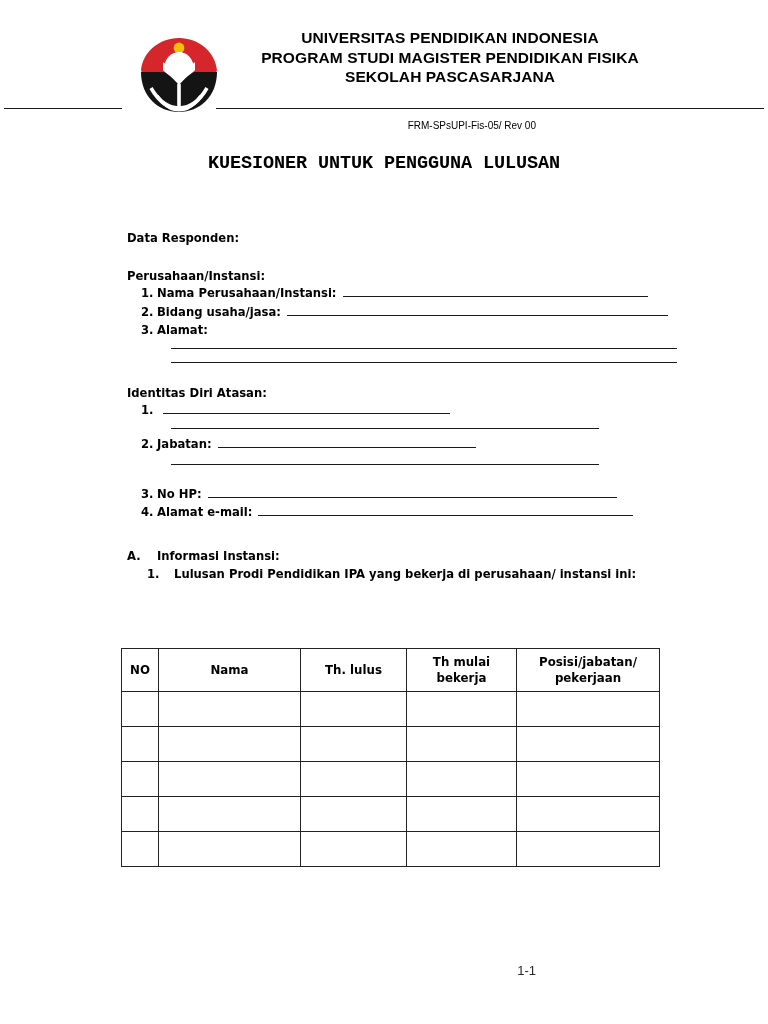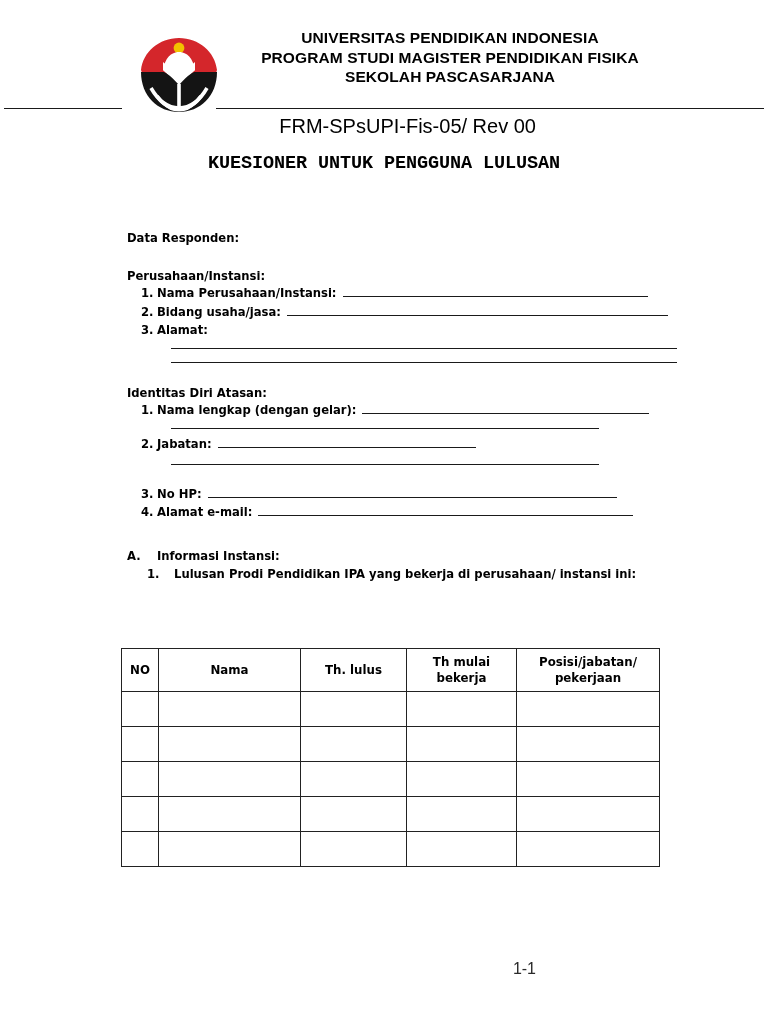--- a/index.html
+++ b/index.html
@@ -81,21 +81,21 @@
     width: 548px;
     height: 0;
     border-top: 1.6px solid #1a1a1a;
   }
 
   .frm-code {
     position: absolute;
     right: 88px;
     top: 117px;
     font-family: "Liberation Sans", sans-serif;
-    font-size: 20px;
+    font-size: 10px;
     line-height: 18px;
     white-space: nowrap;
   }
 
   
   .doc-title {
     position: absolute;
     left: 0;
     top: 153px;
     width: 768px;
@@ -238,21 +238,21 @@
   .col-th   { width: 106px; }
   .col-mulai{ width: 110px; }
   .col-pos  { width: 143px; }
 
   
   .pagenum {
     position: absolute;
     right: 88px;
     bottom: 46px;
     font-family: "Liberation Sans", sans-serif;
-    font-size: 16px;
+    font-size: 13px;
     color: #2a2a2a;
   }
 </style>
 </head>
 <body>
 
 <div class="page">
 
   <div class="letterhead">
 
@@ -326,21 +326,20 @@
     <div style="height:13px"></div>
     <div class="blankline" style="width:506px"></div>
 
     <div class="gap-lg"></div>
 
     <div class="sec-head">Identitas Diri Atasan:</div>
 
     <div class="nlist">
       <div class="nrow">
         <span class="nnum">1.</span>
-        <span class="nlabel">Nama lengkap (dengan gelar):</span>
         <span class="fill" style="width:287px"></span>
       </div>
     </div>
 
     <div style="height:9px"></div>
     <div class="blankline" style="width:428px"></div>
     <div style="height:6px"></div>
 
     <div class="nlist">
       <div class="nrow">

